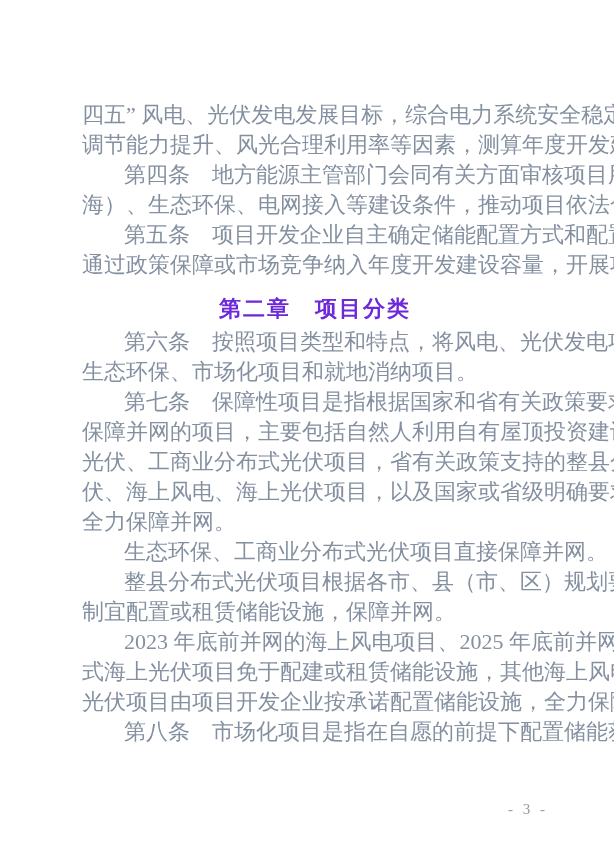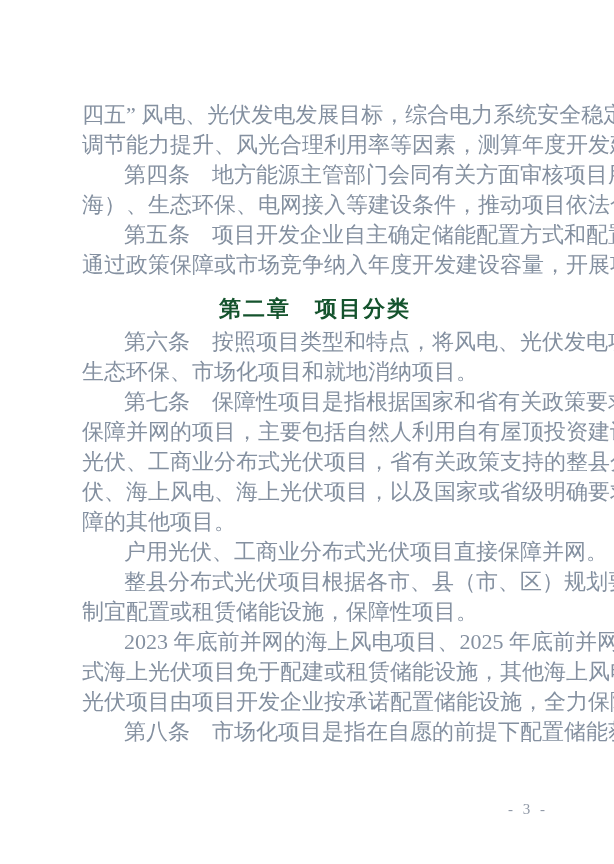--- a/index.html
+++ b/index.html
@@ -35,21 +35,21 @@
     height: 30px;
   }
   .line.indent {
     text-indent: 42px;
   }
   .chapter {
     margin: 13px 0 2px 0;
     font-size: 22px;
     line-height: 32px;
     font-weight: bold;
-    color: #14532d;
+    color: #6d28d9;
     text-align: center;
     letter-spacing: 2px;
   }
   .page-number {
     position: absolute;
     right: 66px;
     top: 801px;
     font-size: 15px;
     color: #8f98a6;
     letter-spacing: 3px;
@@ -69,24 +69,24 @@
     <div class="line">通过政策保障或市场竞争纳入年度开发建设容量，开展项目建设。</div>
 
     <h2 class="chapter">第二章　项目分类</h2>
 
     <div class="line indent">第六条　按照项目类型和特点，将风电、光伏发电项目分为</div>
     <div class="line">生态环保、市场化项目和就地消纳项目。</div>
     <div class="line indent">第七条　保障性项目是指根据国家和省有关政策要求，予以</div>
     <div class="line">保障并网的项目，主要包括自然人利用自有屋顶投资建设的户用</div>
     <div class="line">光伏、工商业分布式光伏项目，省有关政策支持的整县分布式光</div>
     <div class="line">伏、海上风电、海上光伏项目，以及国家或省级明确要求予以保</div>
-    <div class="line">障的其他项目。</div>
-    <div class="line indent">户用光伏、工商业分布式光伏项目直接保障并网。</div>
+    <div class="line">全力保障并网。</div>
+    <div class="line indent">生态环保、工商业分布式光伏项目直接保障并网。</div>
     <div class="line indent">整县分布式光伏项目根据各市、县（市、区）规划要求因地</div>
-    <div class="line">制宜配置或租赁储能设施，保障性项目。</div>
+    <div class="line">制宜配置或租赁储能设施，保障并网。</div>
     <div class="line indent">2023 年底前并网的海上风电项目、2025 年底前并网的漂浮</div>
     <div class="line">式海上光伏项目免于配建或租赁储能设施，其他海上风电、海上</div>
     <div class="line">光伏项目由项目开发企业按承诺配置储能设施，全力保障并网。</div>
     <div class="line indent">第八条　市场化项目是指在自愿的前提下配置储能获得并</div>
   </div>
 
   <div class="page-number">- 3 -</div>
 </div>
 
 </body></html>

